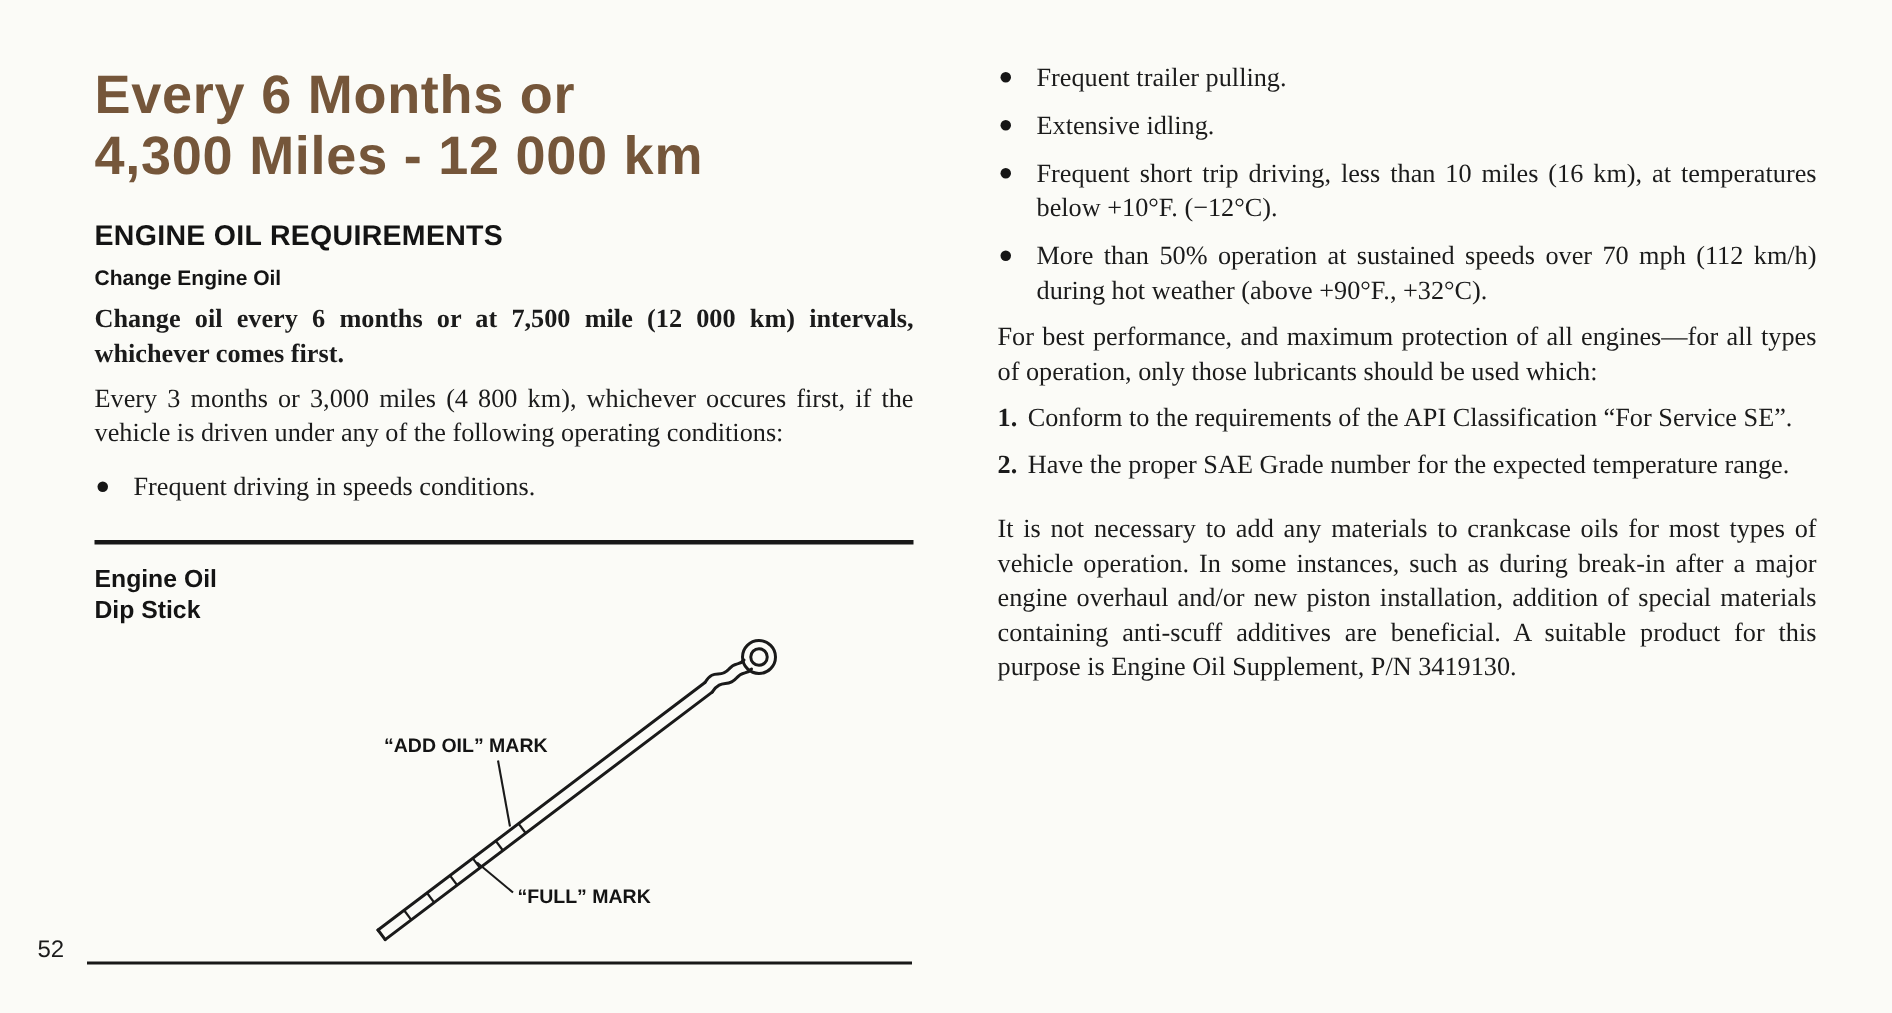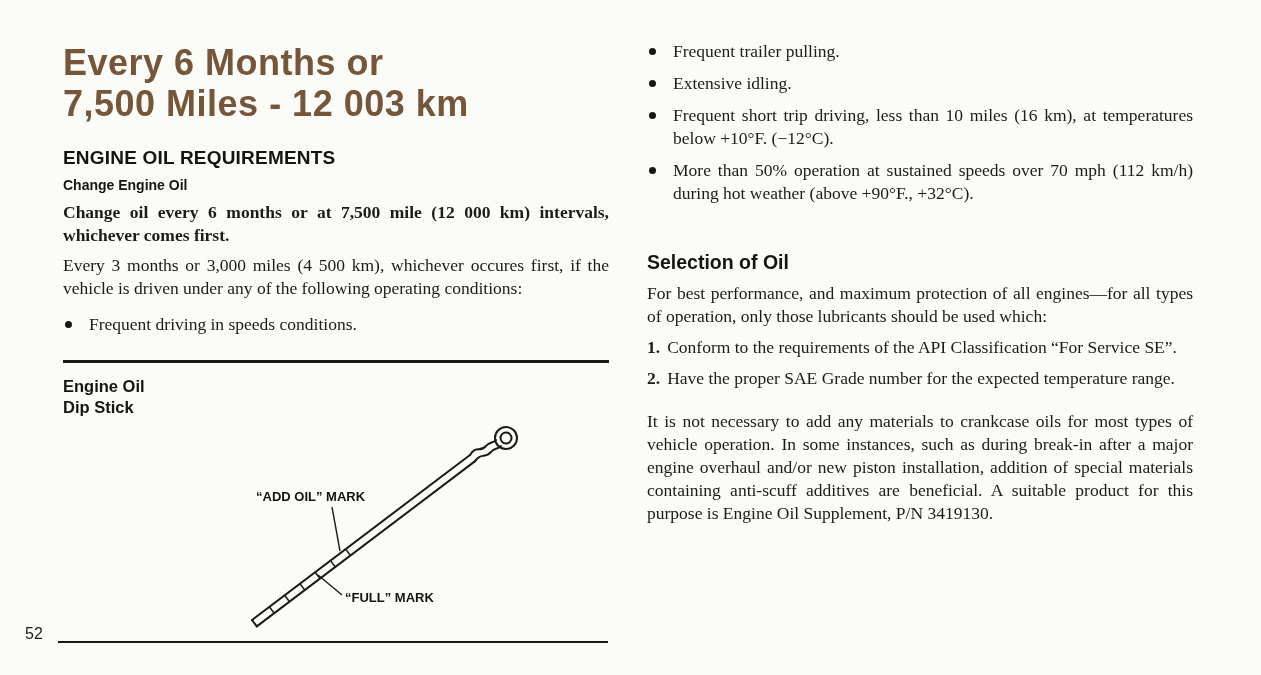--- a/index.html
+++ b/index.html
@@ -7,21 +7,21 @@
   body {
     background:#fbfbf7;
     font-family:"Liberation Serif", serif;
     color:#1b1b1b;
     position:relative;
     overflow:hidden;
   }
   .page { position:absolute; inset:0; }
   .col { position:absolute; top:0; }
   .col.left  { left:63px;  width:546px; }
-  .col.right { left:647px; width:546px; }
+  .col.right { left:665px; width:546px; }
 
   .big-title {
     margin-top:42px;
     font-family:"Liberation Sans", sans-serif;
     font-weight:bold;
     font-size:36px;
     line-height:41px;
     letter-spacing:0.5px;
     color:#75563a;
   }
@@ -120,28 +120,28 @@
   }
 </style>
 </head>
 <body>
 
 <div class="page">
 
   <div class="col left">
     <h1 class="big-title">
       <span class="line">Every 6 Months or</span>
-      <span class="line">7,500 Miles - 12 003 km</span>
+      <span class="line">4,300 Miles - 12 000 km</span>
     </h1>
 
     <h2 class="h-caps">ENGINE OIL REQUIREMENTS</h2>
     <h3 class="h-sub">Change Engine Oil</h3>
 
     <p class="body bold">Change oil every 6 months or at 7,500 mile (12 000 km) intervals, whichever comes first.</p>
-    <p class="body">Every 3 months or 3,000 miles (4 500 km), whichever occures first, if the vehicle is driven under any of the following operating conditions:</p>
+    <p class="body">Every 3 months or 3,000 miles (4 800 km), whichever occures first, if the vehicle is driven under any of the following operating conditions:</p>
 
     <div class="bullet">
       <span class="dot"></span>
       <span class="txt">Frequent driving in speeds conditions.</span>
     </div>
 
     <div class="rule"></div>
 
     <div class="fig-label">
       <span>Engine Oil</span>
@@ -190,21 +190,20 @@
     </div>
     <div class="bullet">
       <span class="dot"></span>
       <span class="txt">Frequent short trip driving, less than 10 miles (16 km), at temperatures below +10°F. (−12°C).</span>
     </div>
     <div class="bullet">
       <span class="dot"></span>
       <span class="txt">More than 50% operation at sustained speeds over 70 mph (112 km/h) during hot weather (above +90°F., +32°C).</span>
     </div>
 
-    <h2 class="h-sel">Selection of Oil</h2>
 
     <p class="body">For best performance, and maximum protection of all engines—for all types of operation, only those lubricants should be used which:</p>
 
     <p class="body">
       <b class="num">1.</b><span>Conform to the requirements of the API Classification “For Service SE”.</span>
     </p>
     <p class="body">
       <b class="num">2.</b><span>Have the proper SAE Grade number for the expected temperature range.</span>
     </p>
 

